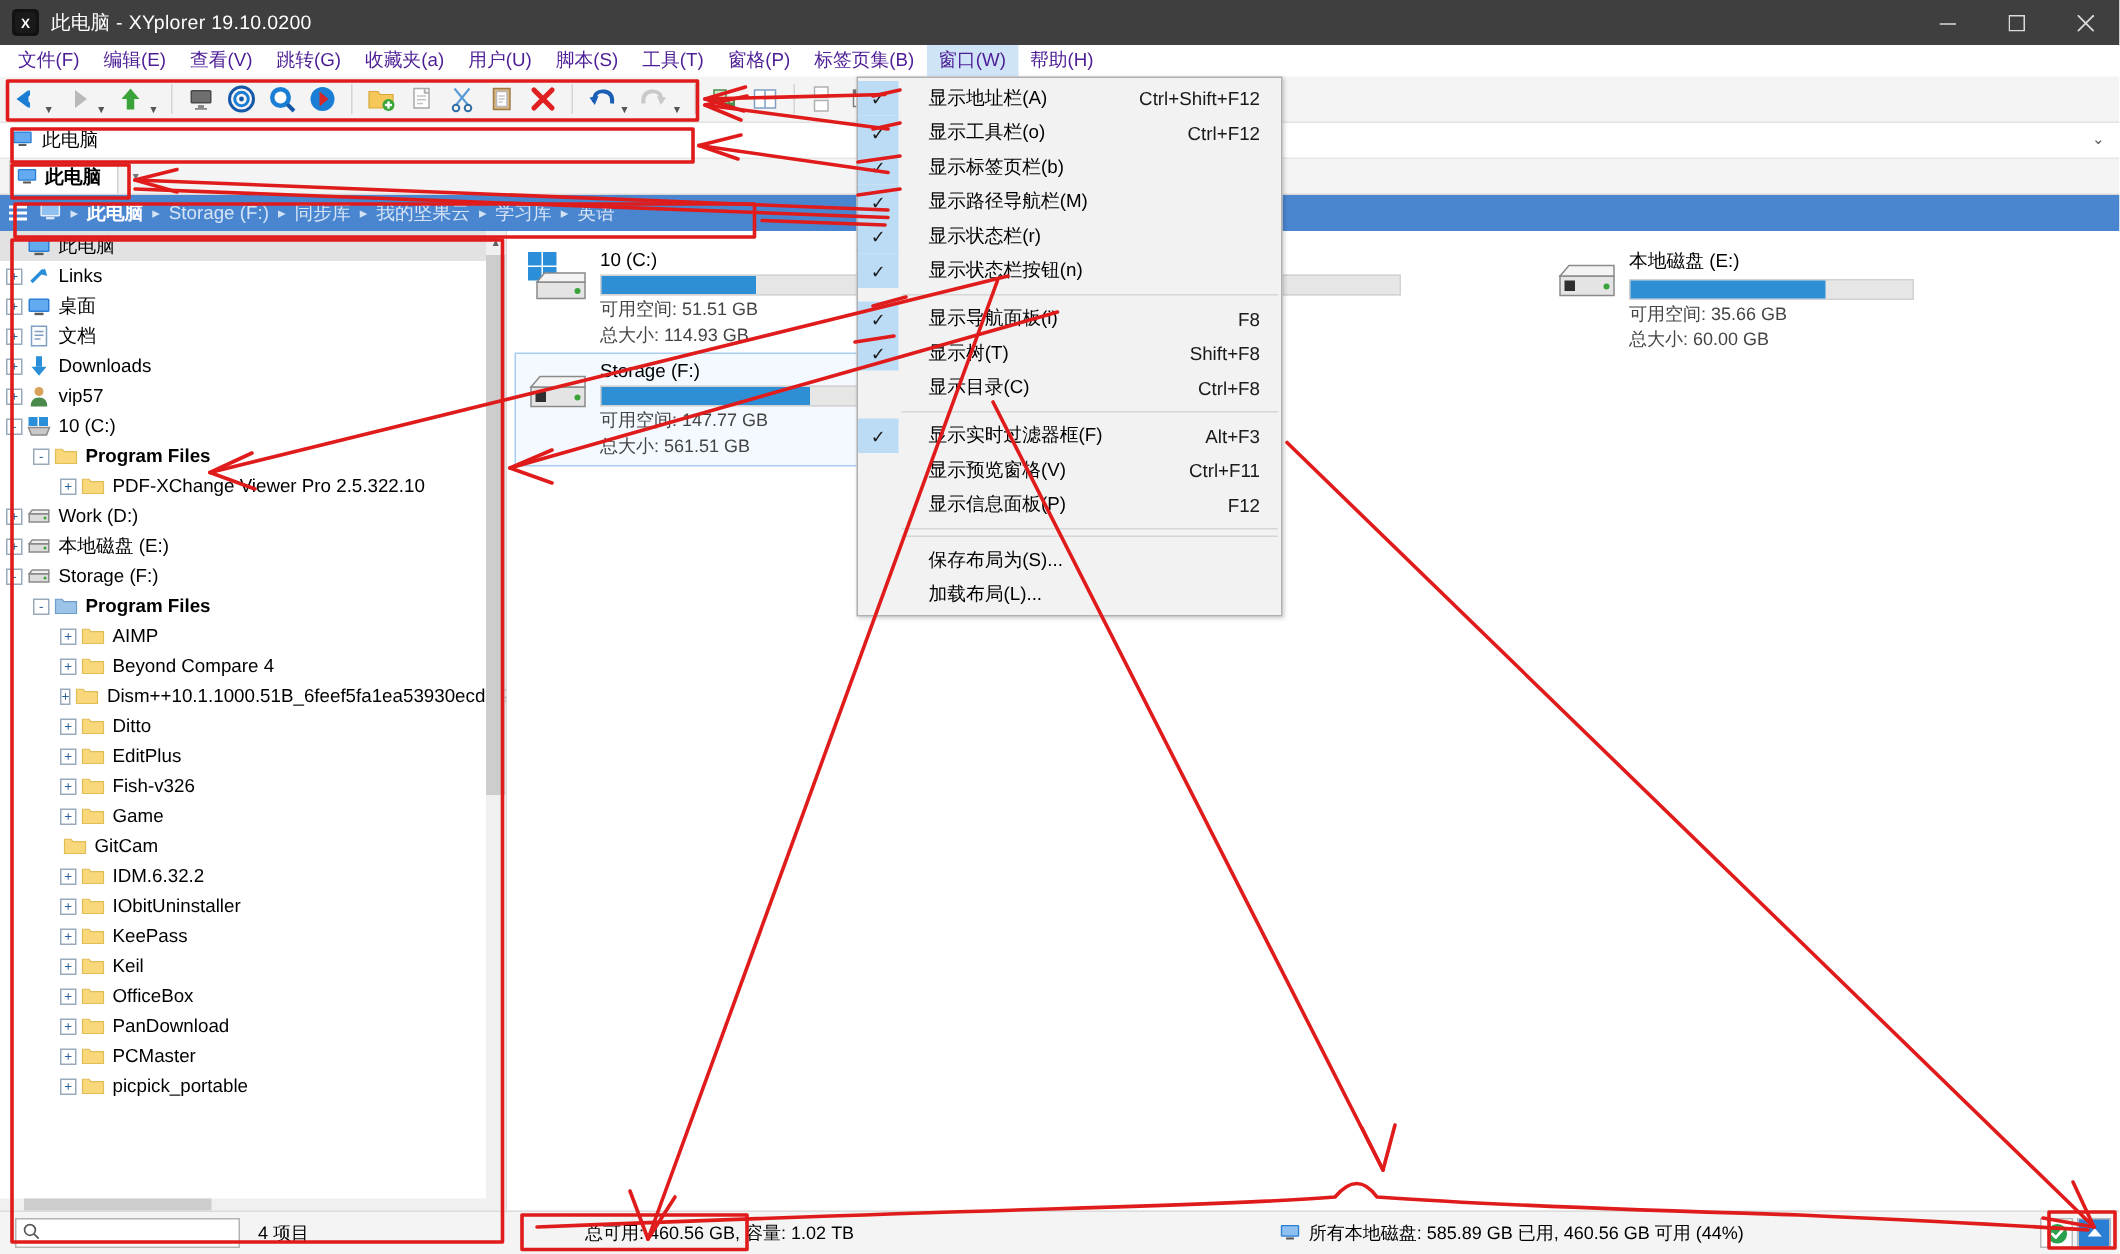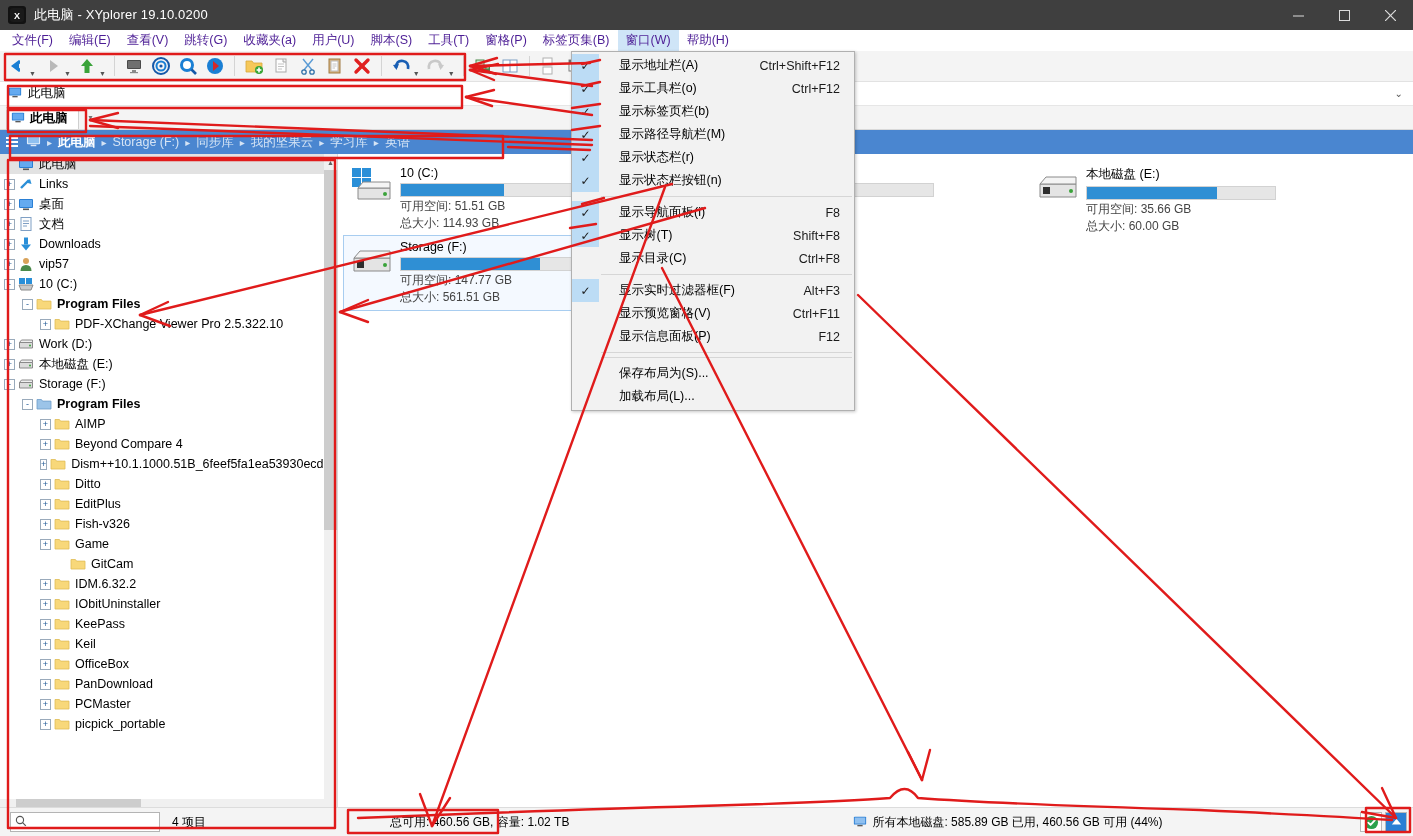--- a/index.html
+++ b/index.html
@@ -567,21 +567,21 @@
             </svg></span>
           <span class="tlabel">Fish-v326</span>
         </div>
         <div class="trow" style="padding-left: 40px;">
           <span class="exp">+</span>
           <span class="ticon"><svg width="16" height="16" viewBox="0 0 16 16">
               <path d="M1 3.5 h4.4 l1.2 1.6 H15 V13 H1 Z" fill="#f8d87a" stroke="#e0bd55" stroke-width="0.8"></path>
             </svg></span>
           <span class="tlabel">Game</span>
         </div>
-        <div class="trow" style="padding-left: 56px;">
+        <div class="trow" style="padding-left: 28px;">
           <span class="exp none"></span>
           <span class="ticon"><svg width="16" height="16" viewBox="0 0 16 16">
               <path d="M1 3.5 h4.4 l1.2 1.6 H15 V13 H1 Z" fill="#f8d87a" stroke="#e0bd55" stroke-width="0.8"></path>
             </svg></span>
           <span class="tlabel">GitCam</span>
         </div>
         <div class="trow" style="padding-left: 40px;">
           <span class="exp">+</span>
           <span class="ticon"><svg width="16" height="16" viewBox="0 0 16 16">
               <path d="M1 3.5 h4.4 l1.2 1.6 H15 V13 H1 Z" fill="#f8d87a" stroke="#e0bd55" stroke-width="0.8"></path>

